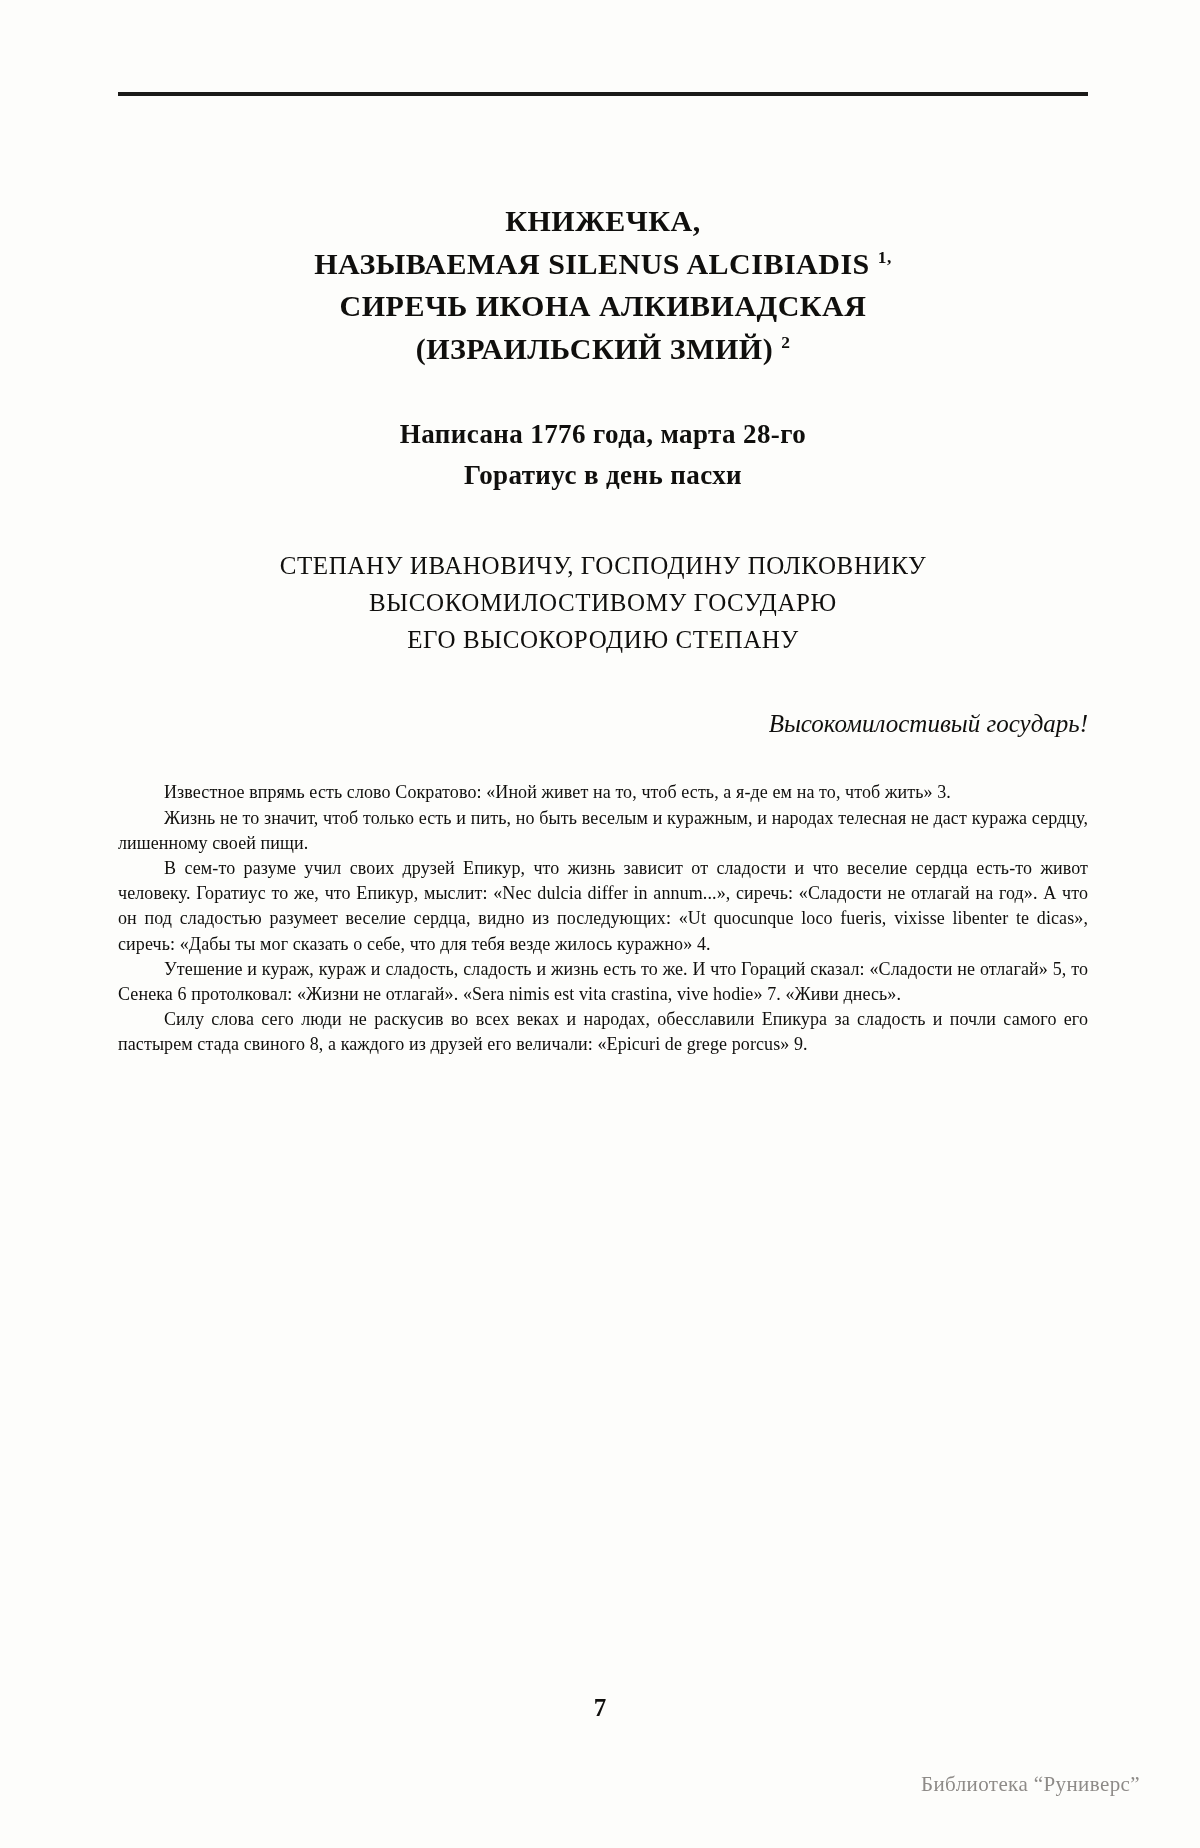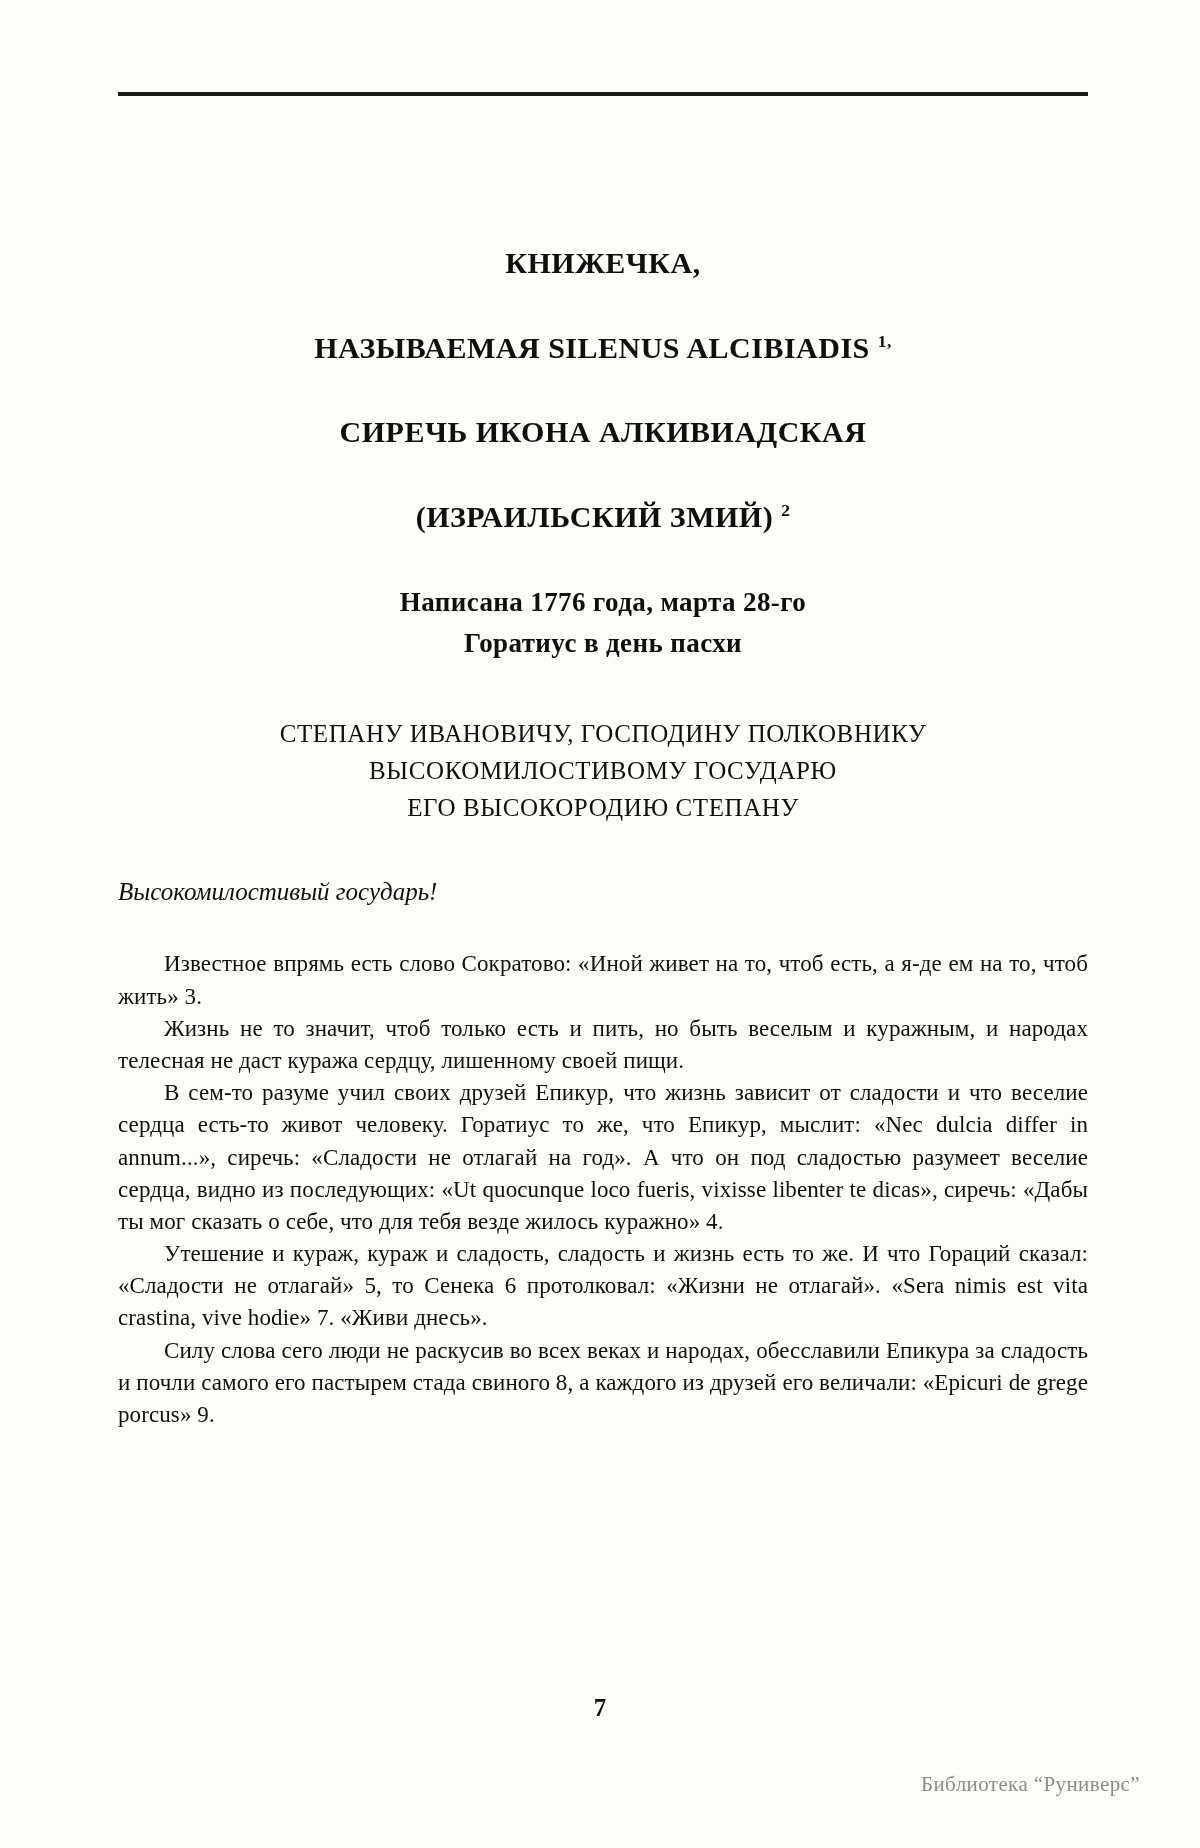--- a/index.html
+++ b/index.html
@@ -39,21 +39,20 @@
   .title-block {
     text-align: center;
     font-weight: bold;
     letter-spacing: 0.5px;
     line-height: 1.42;
     font-size: 30px;
   }
   .title-block .tline {
     display: block;
     white-space: nowrap;
-    margin-top: 42px;
   }
   sup {
     font-size: 0.58em;
     vertical-align: super;
     font-weight: bold;
   }
   .subtitle {
     margin-top: 44px;
     text-align: center;
     font-weight: bold;
@@ -64,27 +63,27 @@
   .dedication {
     margin-top: 52px;
     text-align: center;
     font-size: 25px;
     line-height: 1.48;
     letter-spacing: 0.6px;
   }
   .dedication .dline { display: block; }
   .salutation {
     margin-top: 52px;
-    text-align: left;
+    text-align: right;
     font-style: italic;
     font-size: 25px;
   }
   .body-text {
     margin-top: 42px;
-    font-size: 23px;
+    font-size: 18px;
     line-height: 1.40;
     text-align: justify;
     text-justify: inter-word;
     letter-spacing: 0.1px;
   }
   .body-text p {
     margin: 0;
     text-indent: 46px;
   }
   .folio {

